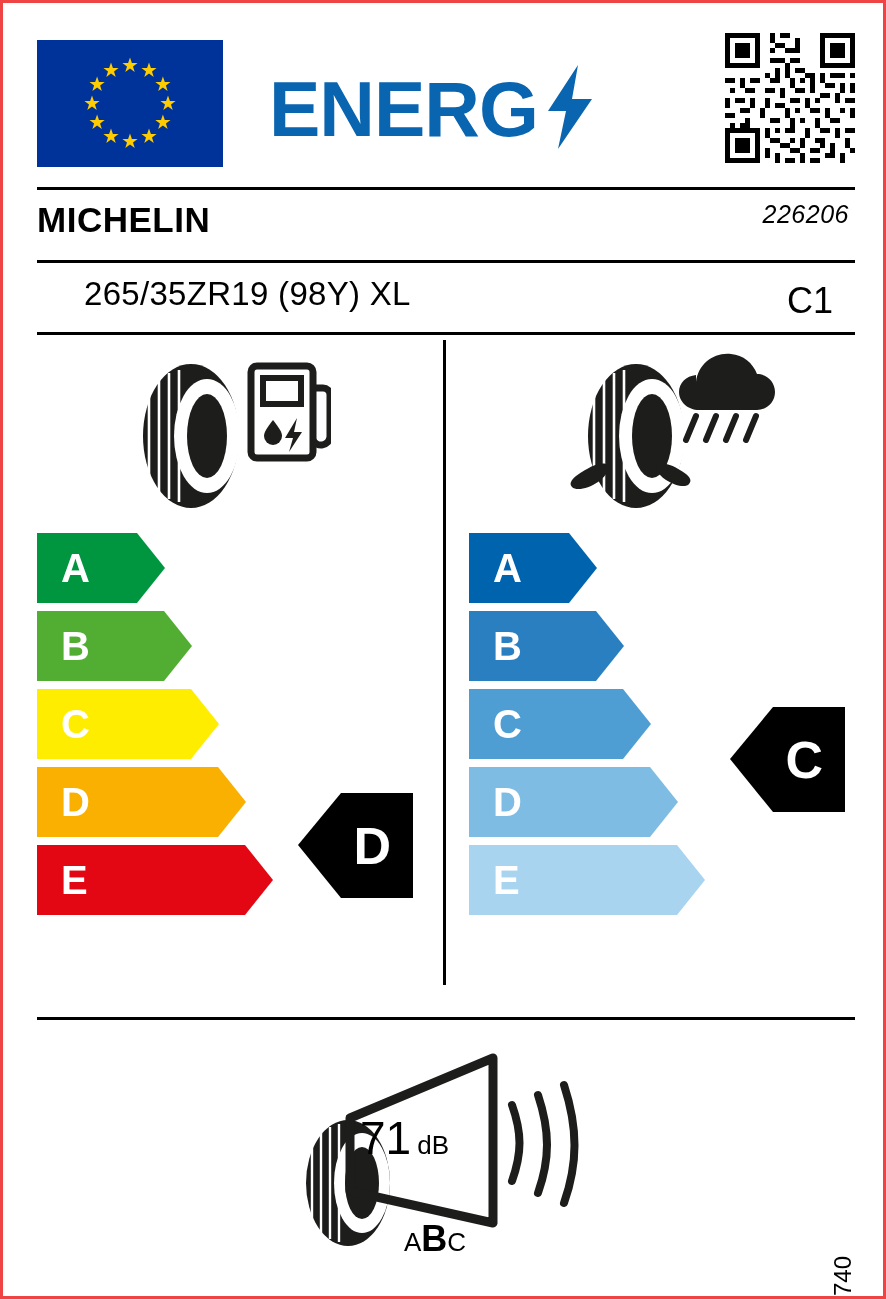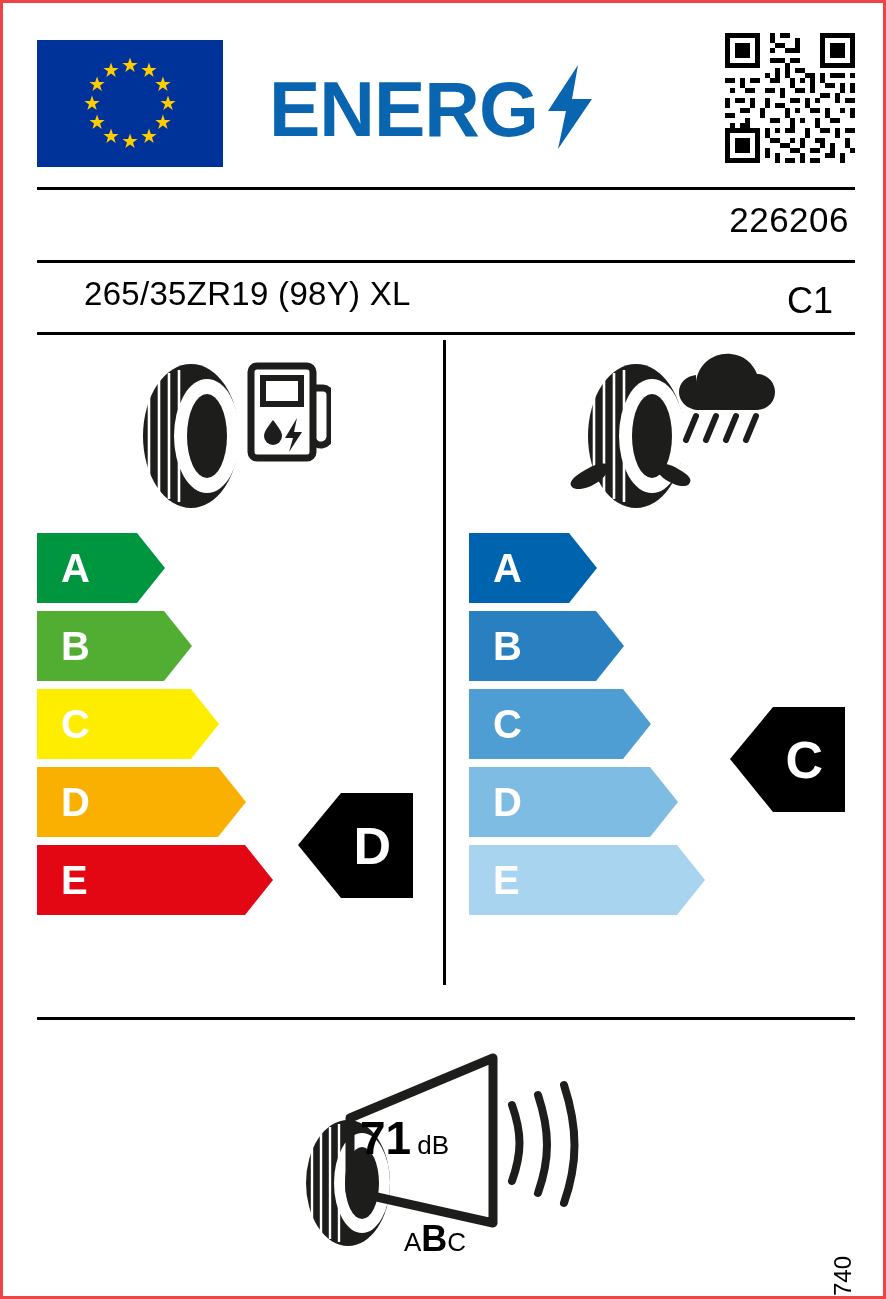--- a/index.html
+++ b/index.html
@@ -85,22 +85,23 @@
     left: 34px;
     top: 197px;
     font-size: 35px;
     font-weight: bold;
     letter-spacing: 0.5px;
   }
   .code {
     position: absolute;
     right: 34px;
     top: 197px;
-    font-size: 35px;
+    font-size: 25px;
     letter-spacing: 0.5px;
+    font-style: italic;
   }
   .size {
     position: absolute;
     left: 34px;
     top: 272px;
     font-size: 33px;
     letter-spacing: 0.3px;
     margin-left: 47px;
   }
   .class {
@@ -187,21 +188,21 @@
   .noise-db {
     position: absolute;
     left: 72px;
     top: 72px;
     display: flex;
     align-items: baseline;
     color: #000;
   }
   .noise-value {
     font-size: 46px;
-    font-weight: bold;
+    font-weight: normal;
     line-height: 1;
   }
   .noise-unit {
     font-size: 26px;
     margin-left: 6px;
     line-height: 1;
   }
   .noise-classes {
     position: absolute;
     left: 116px;
@@ -396,20 +397,21 @@
         </g>
       </svg>
     </div>
   </div>
 
   <div class="rule rule-1"></div>
   <div class="rule rule-2"></div>
   <div class="rule rule-3"></div>
   <div class="rule rule-4"></div>
 
+  <div class="brand">MICHELIN</div>
   <div class="code">226206</div>
   <div class="size">265/35ZR19 (98Y) XL</div>
   <div class="class">C1</div>
 
   <div class="v-divider"></div>
 
   <div class="picto picto-fuel">
     <svg width="210" height="165" viewBox="0 0 210 165">
 
       <g>

